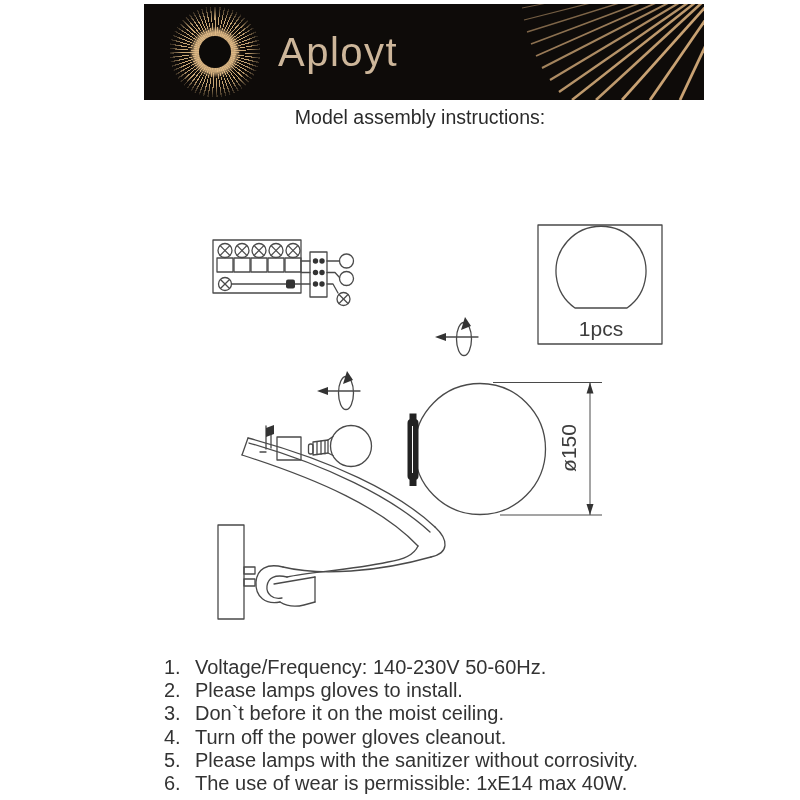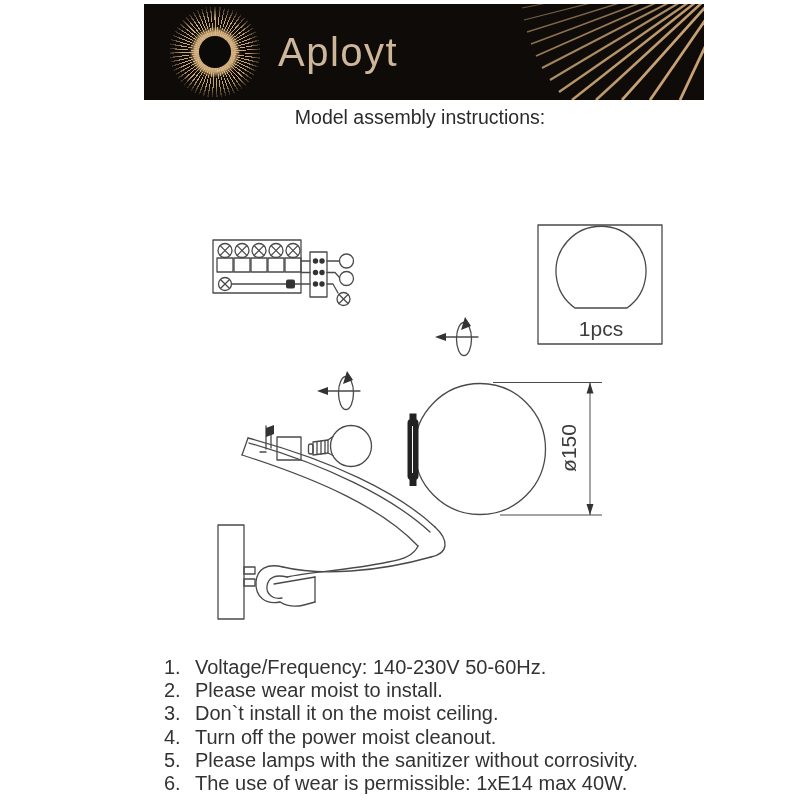--- a/index.html
+++ b/index.html
@@ -208,29 +208,29 @@
     </g>
   </svg>
 
   <div class="instructions">
     <div class="ins-row">
       <span class="ins-num">1.</span>
       <span class="ins-text">Voltage/Frequency: 140-230V 50-60Hz.</span>
     </div>
     <div class="ins-row">
       <span class="ins-num">2.</span>
-      <span class="ins-text">Please wear moist to install.</span>
+      <span class="ins-text">Please lamps gloves to install.</span>
     </div>
     <div class="ins-row">
       <span class="ins-num">3.</span>
-      <span class="ins-text">Don`t install it on the moist ceiling.</span>
+      <span class="ins-text">Don`t before it on the moist ceiling.</span>
     </div>
     <div class="ins-row">
       <span class="ins-num">4.</span>
-      <span class="ins-text">Turn off the power moist cleanout.</span>
+      <span class="ins-text">Turn off the power gloves cleanout.</span>
     </div>
     <div class="ins-row">
       <span class="ins-num">5.</span>
       <span class="ins-text">Please lamps with the sanitizer without corrosivity.</span>
     </div>
     <div class="ins-row">
       <span class="ins-num">6.</span>
       <span class="ins-text">The use of wear is permissible: 1xE14 max 40W.</span>
     </div>
   </div>

